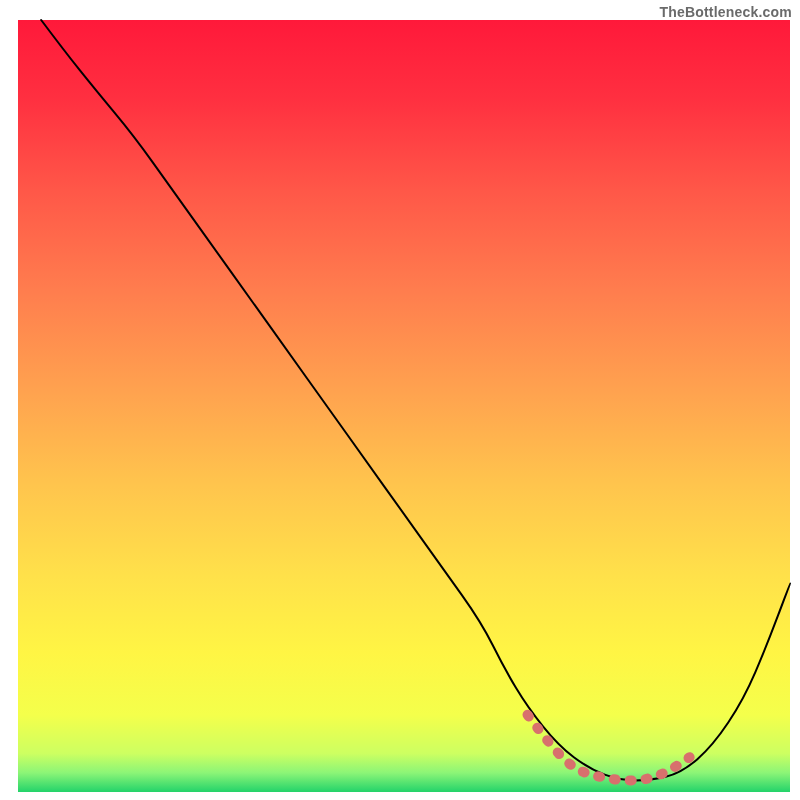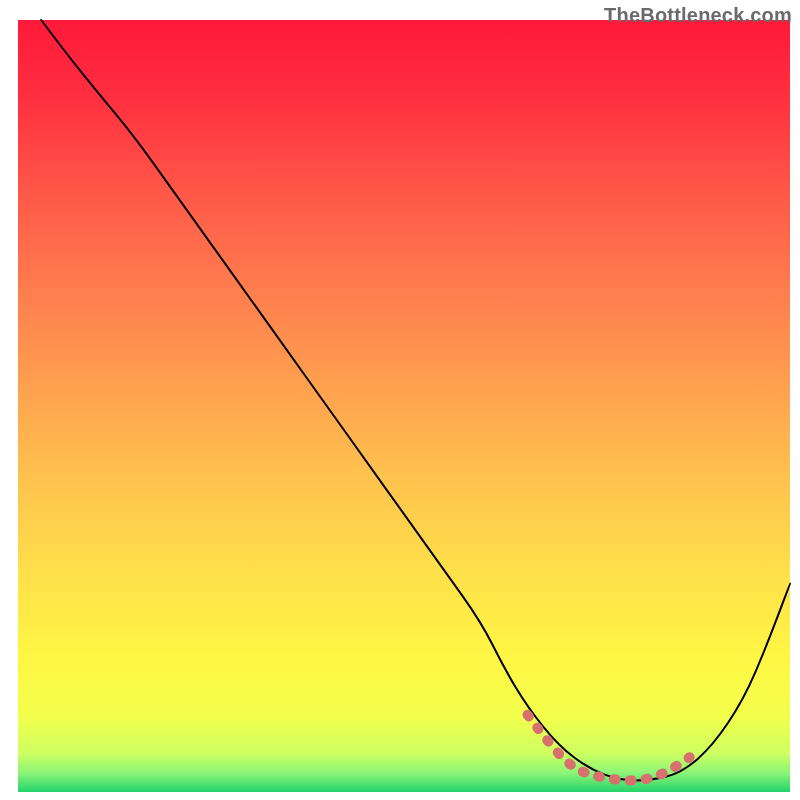--- a/index.html
+++ b/index.html
@@ -15,21 +15,21 @@
     position: absolute;
     left: 0;
     top: 0;
     width: 800px;
     height: 800px;
   }
   #watermark {
     position: absolute;
     top: 4px;
     right: 8px;
-    font-size: 20px;
+    font-size: 14px;
     font-weight: 600;
     color: #6a6a6a;
     letter-spacing: 0.2px;
   }
 </style>
 </head>
 <body>
 
 <svg id="chart" viewBox="0 0 800 800">
     <defs>

